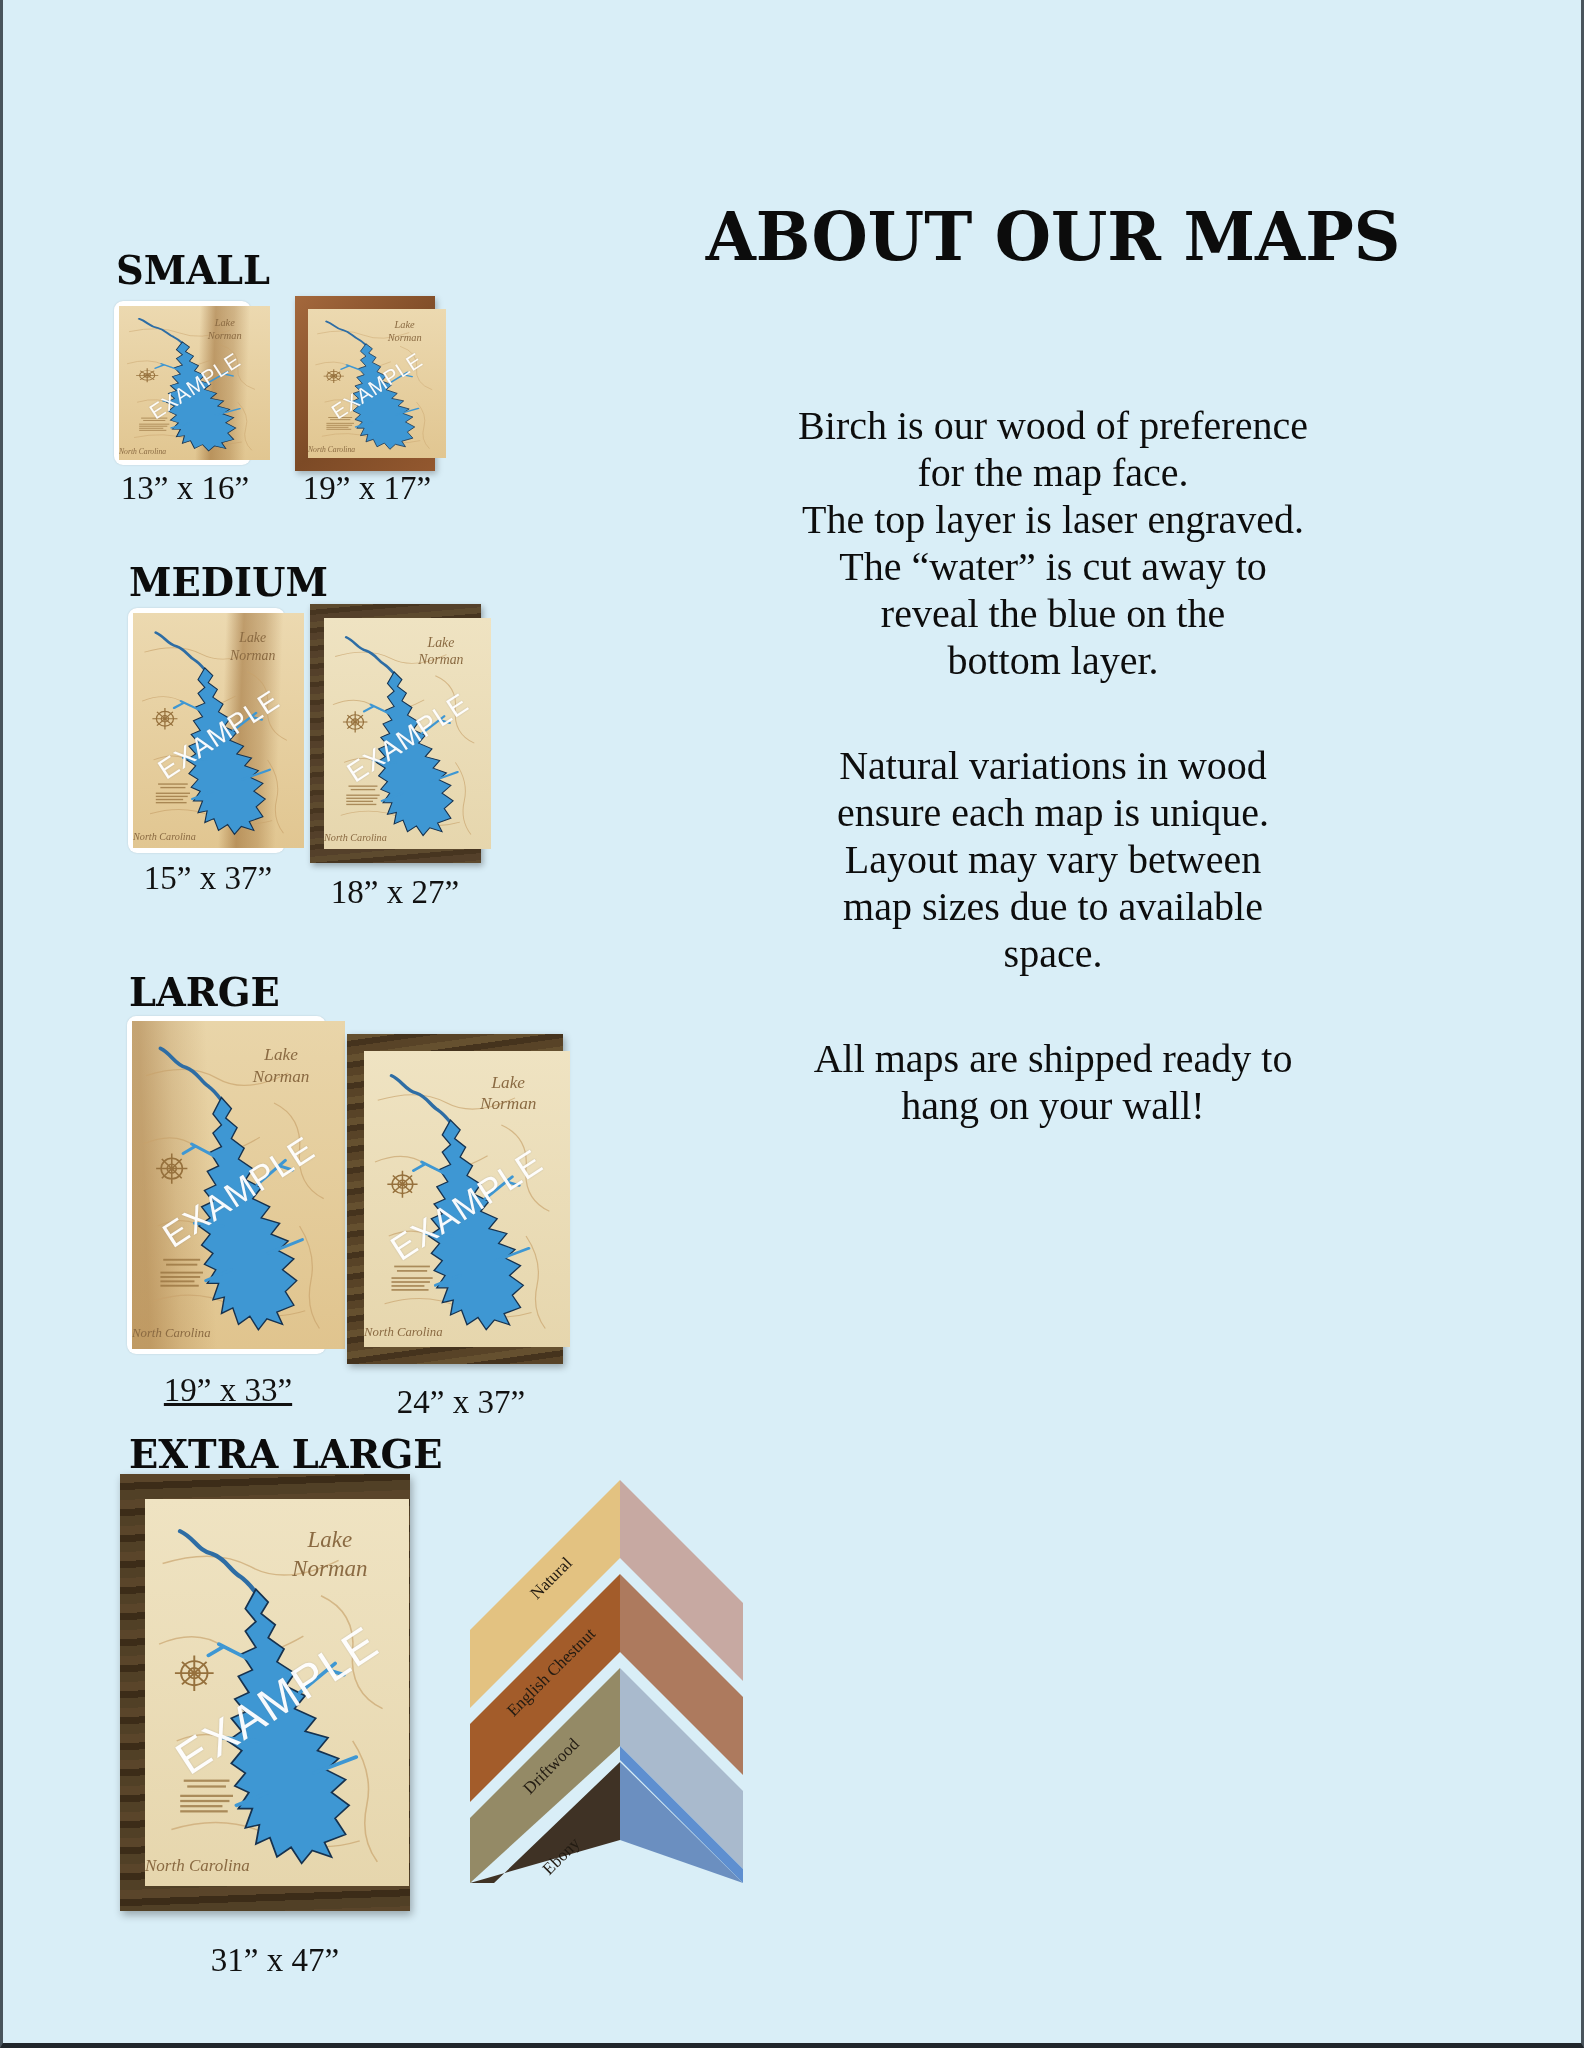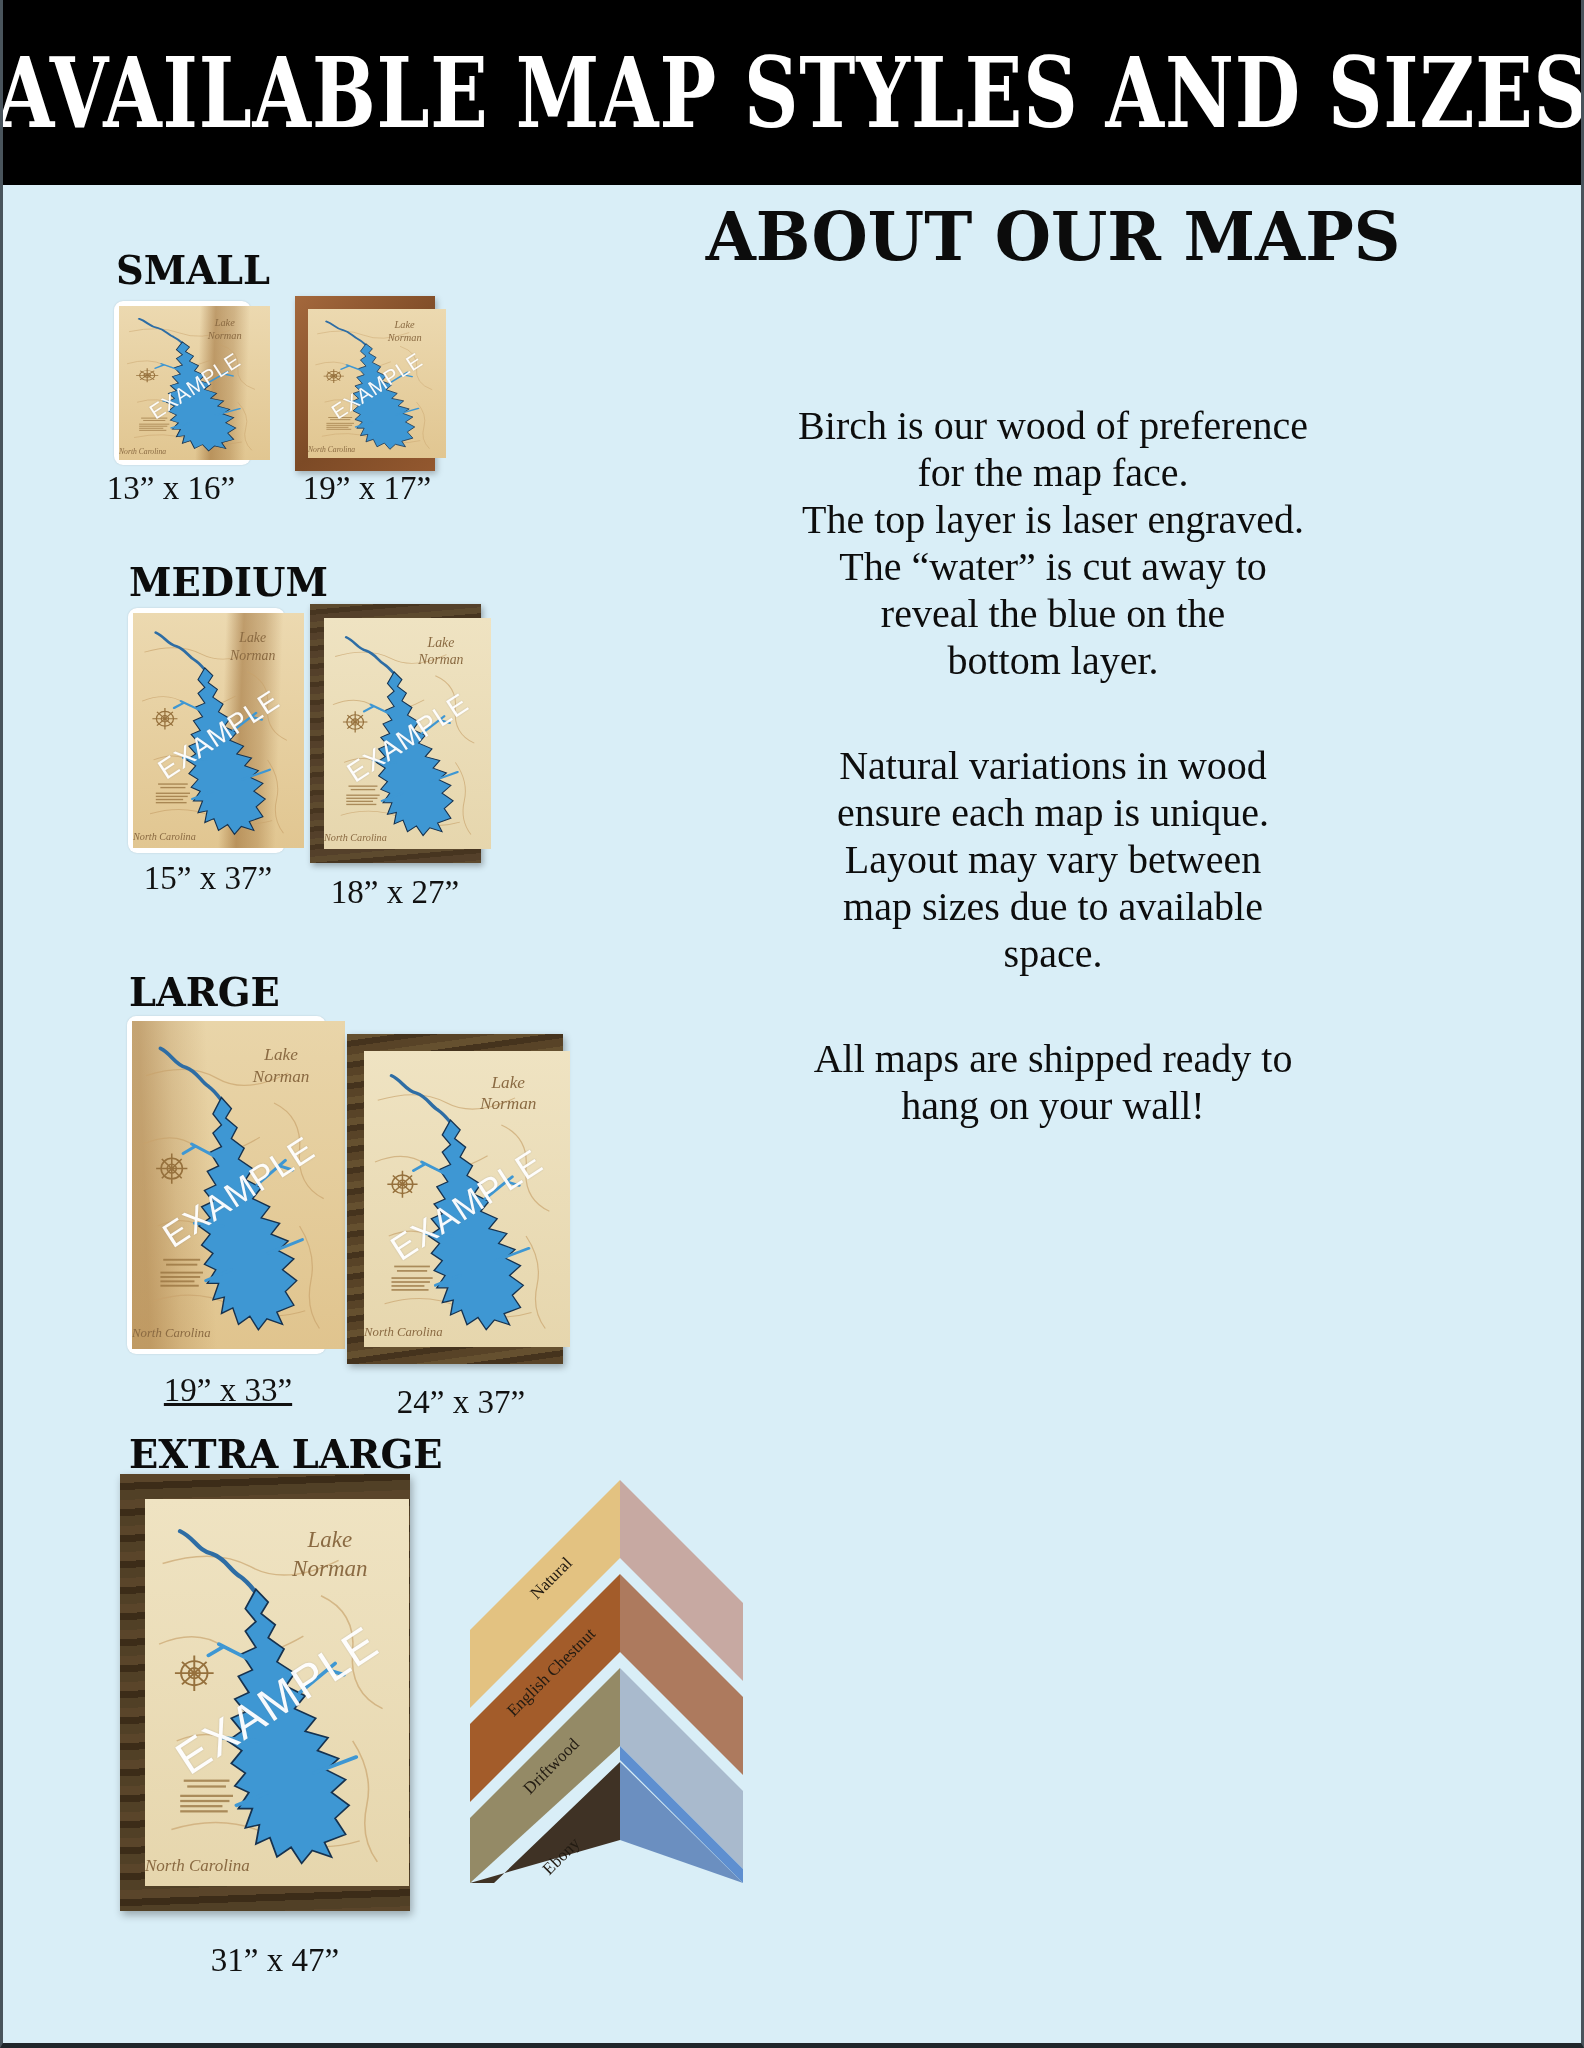--- a/index.html
+++ b/index.html
@@ -97,23 +97,20 @@
         <path d="M64,150 L44,148"></path>
         <path d="M96,170 L120,160"></path>
         <path d="M70,182 L52,190"></path>
       </g>
     </g>
   </defs>
 </svg>
 
 <div class="page">
 
-  <div class="header-bar">
-    <div class="header-title">AVAILABLE MAP STYLES AND SIZES</div>
-  </div>
 
   <div class="sec-label" style="left:113px;top:246px;">SMALL</div>
 
   <div class="map-card photo fs-s" style="left:111px;top:301px;width:137px;height:164px;">
     <div class="face streak-r">
       <svg class="lake-svg" viewBox="0 0 150 240" preserveAspectRatio="none">
           <use href="#lakePaths"></use>
         </svg>
       <div class="lake-name">Lake
 Norman</div>
@@ -127,21 +124,21 @@
       <svg class="lake-svg" viewBox="0 0 150 240" preserveAspectRatio="none">
           <use href="#lakePaths"></use>
         </svg>
       <div class="lake-name">Lake
 Norman</div>
       <div class="example">EXAMPLE</div>
       <div class="state">North Carolina</div>
     </div>
   </div>
 
-  <div class="size-label" style="left:168px;top:470px;font-family:Liberation Serif, serif;">13” x 16”</div>
+  <div class="size-label" style="left:182px;top:470px;font-family:Liberation Serif, serif;">13” x 16”</div>
   <div class="size-label" style="left:364px;top:470px;">19” x 17”</div>
 
   <div class="sec-label" style="left:126px;top:558px;">MEDIUM</div>
 
   <div class="map-card photo fs-m" style="left:125px;top:608px;width:157px;height:245px;">
     <div class="face streak-r">
       <svg class="lake-svg" viewBox="0 0 150 240" preserveAspectRatio="none">
           <use href="#lakePaths"></use>
         </svg>
       <div class="lake-name">Lake

